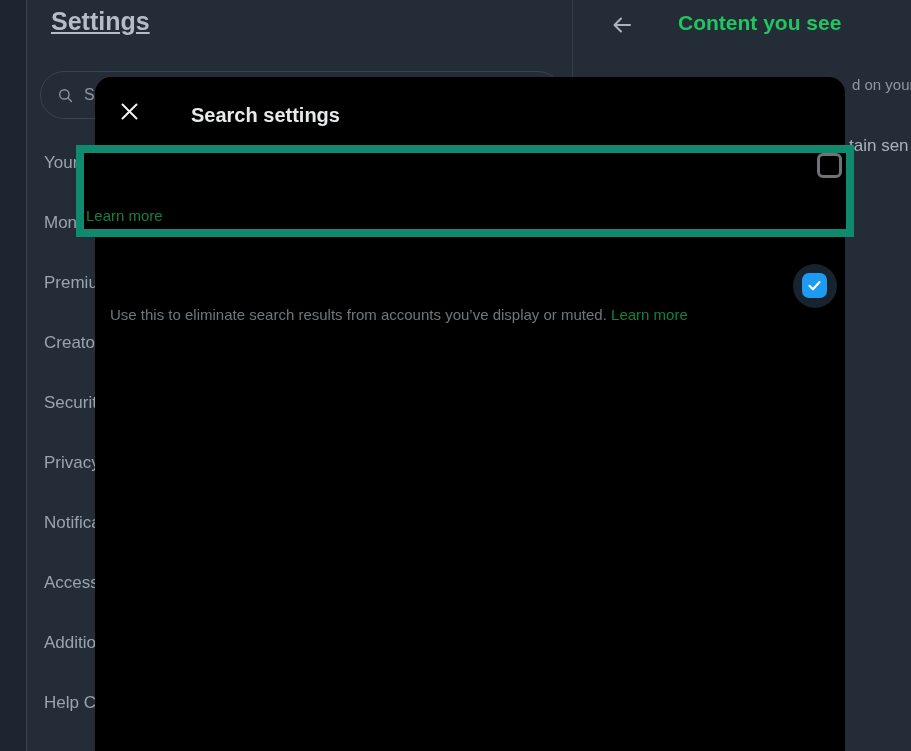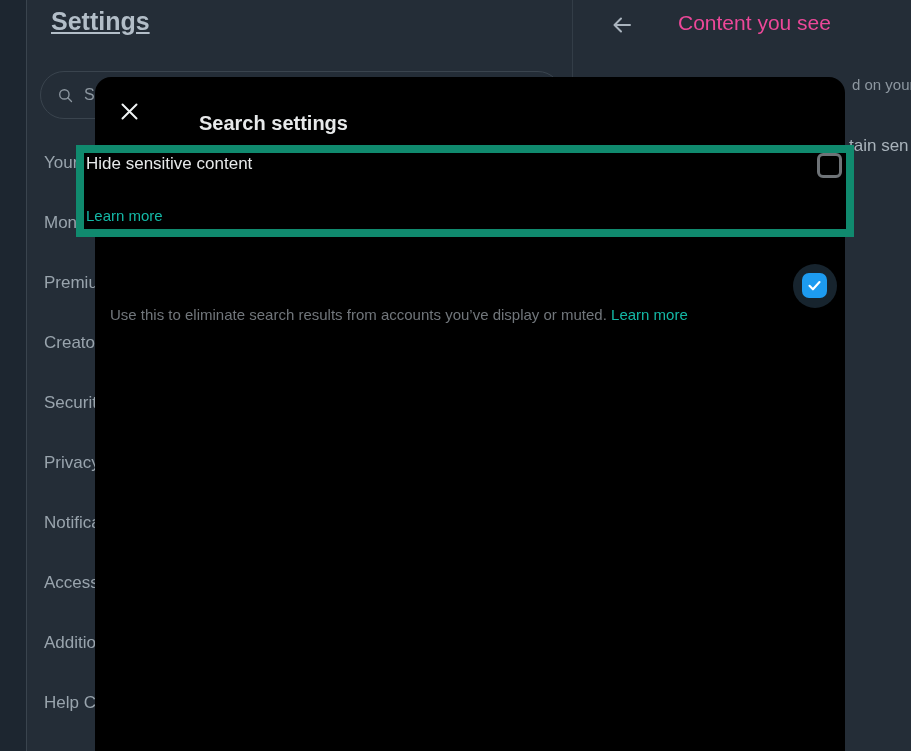--- a/index.html
+++ b/index.html
@@ -19,36 +19,36 @@
   .search-pill{
     position:absolute;left:40px;top:71px;width:522px;height:48px;box-sizing:border-box;
     border:1px solid #3a444e;border-radius:25px;display:flex;align-items:center;
     padding-left:17px;gap:11px;background:transparent;cursor:text;
   }
   .search-pill .ph{font-size:16px;color:#8d97a0;}
   .side-items{position:absolute;left:44px;top:152px;width:520px;}
   .side-item{height:60px;font-size:17px;line-height:21px;color:#99a4ad;white-space:nowrap;cursor:pointer;}
 
   .back-btn{position:absolute;left:608px;top:12px;width:28px;height:28px;background:none;border:none;padding:0;cursor:pointer;}
-  .content-title{position:absolute;left:678px;top:11px;font-size:21px;font-weight:400;color:#ec4899;margin:0;white-space:nowrap;text-align:center;}
+  .content-title{position:absolute;left:678px;top:11px;font-size:21px;font-weight:700;color:#22c55e;margin:0;white-space:nowrap;text-align:center;}
   .frag{position:absolute;white-space:nowrap;}
   .frag1{left:852px;top:76px;font-size:15px;color:#8d97a0;}
   .frag2{left:849px;top:136px;font-size:17px;color:#a9b3bb;}
 
   
   .modal{
     position:absolute;left:95px;top:77px;width:750px;height:674px;
     background:#000;border-radius:16px 16px 0 0;z-index:5;
   }
   .modal-close{position:absolute;left:17px;top:17px;width:34px;height:34px;background:none;border:none;padding:0;cursor:pointer;display:flex;align-items:center;justify-content:center;}
-  .modal-title{position:absolute;left:92px;top:23px;font-size:20px;font-weight:700;color:#e7e9ea;margin:12px;white-space:nowrap;}
+  .modal-title{position:absolute;left:92px;top:23px;font-size:20px;font-weight:700;color:#e7e9ea;margin:4px;white-space:nowrap;}
 
   .row-label{font-size:17px;color:#e7e9ea;white-space:nowrap;}
   .row-desc{font-size:15px;color:#71767b;white-space:nowrap;}
-  .learn-link{font-size:15px;color:#14b8a6;text-decoration:none;cursor:pointer;white-space:nowrap;}
+  .learn-link{font-size:15px;color:#15803d;text-decoration:none;cursor:pointer;white-space:nowrap;}
 
   .row2-label{position:absolute;left:17px;top:200px;}
   .row2-desc{position:absolute;left:15px;top:229px;}
   .halo{position:absolute;left:698px;top:187px;width:44px;height:44px;border-radius:50%;background:#17242e;}
 
   .checkbox{
     position:absolute;width:25px;height:25px;box-sizing:border-box;
     border:3px solid #6e7377;border-radius:6px;background:transparent;cursor:pointer;
     display:flex;align-items:center;justify-content:center;
   }
@@ -119,20 +119,19 @@
     <div class="row-desc row2-desc"><span>Use this to eliminate search results from accounts you’ve display or muted.</span> <a class="learn-link">Learn more</a></div>
     <div class="halo"></div>
     <div class="checkbox cb2 checked">
       <svg class="check-icon" width="15" height="15" viewBox="0 0 24 24">
         <path d="M4 12.5 L9.5 18 L20 6.5" fill="none" stroke="#ffffff" stroke-width="3.4" stroke-linecap="round" stroke-linejoin="round"></path>
       </svg>
     </div>
   </div>
 
   <div class="annotation">
-    <div class="row-label ann-label">Hide sensitive content</div>
     <a class="learn-link ann-link">Learn more</a>
     <div class="checkbox cb1">
       
     </div>
   </div>
 
 </div>
 
 </body></html>

